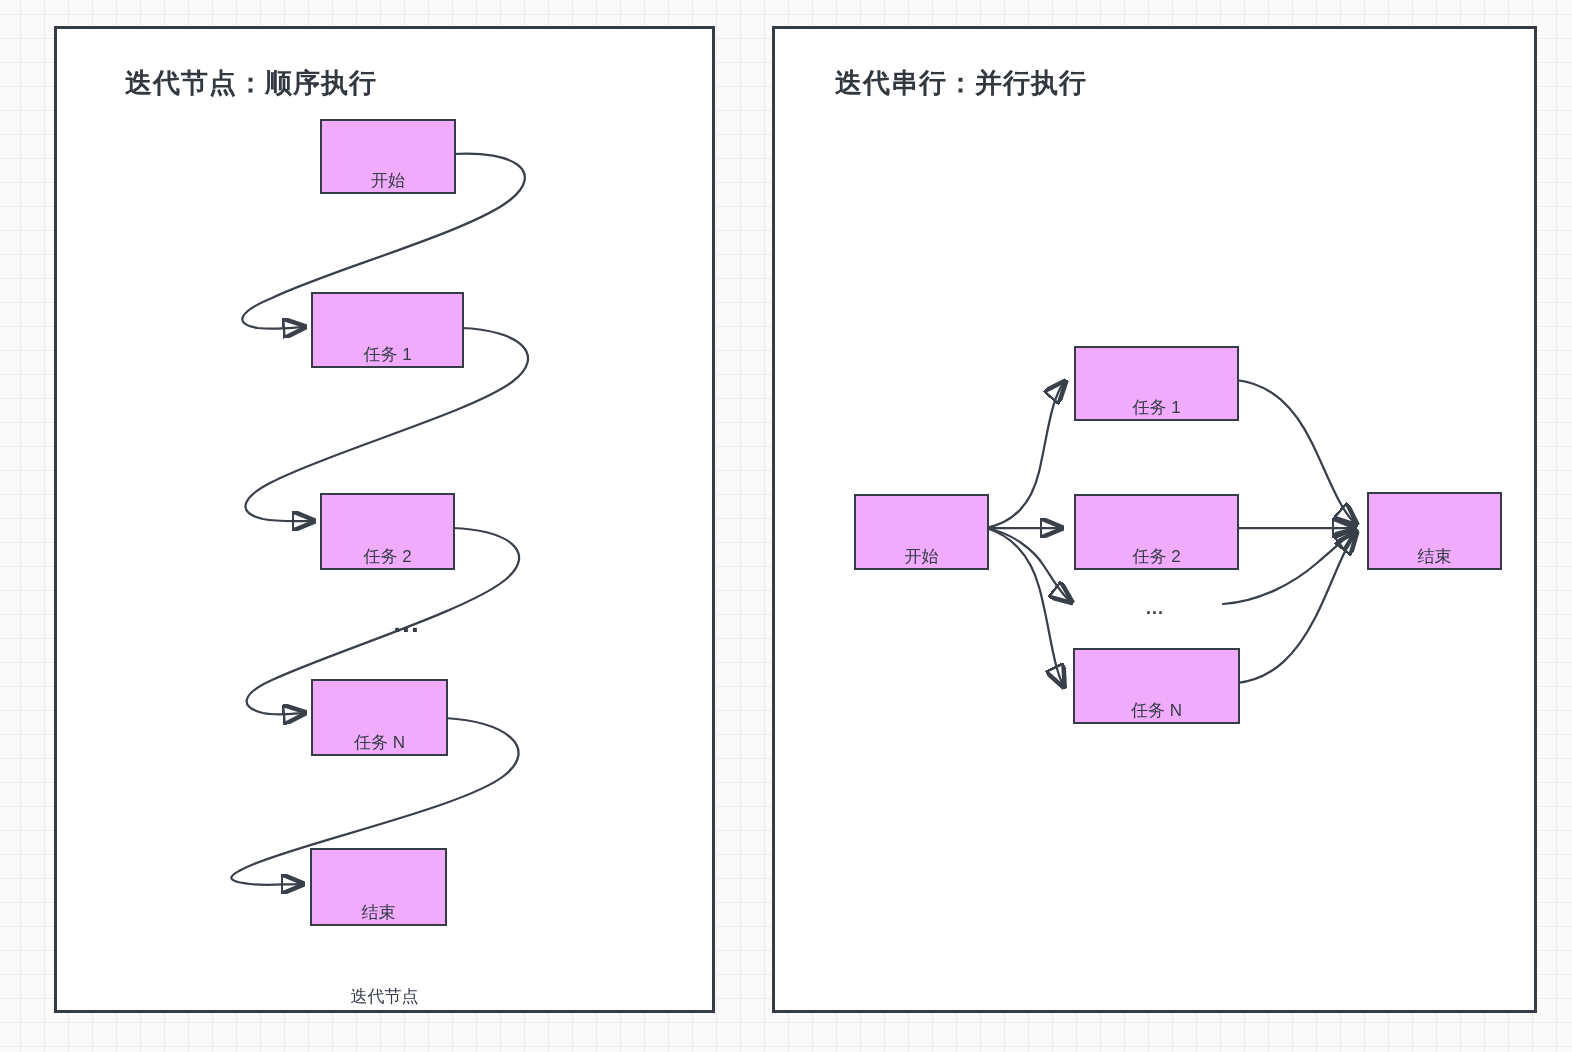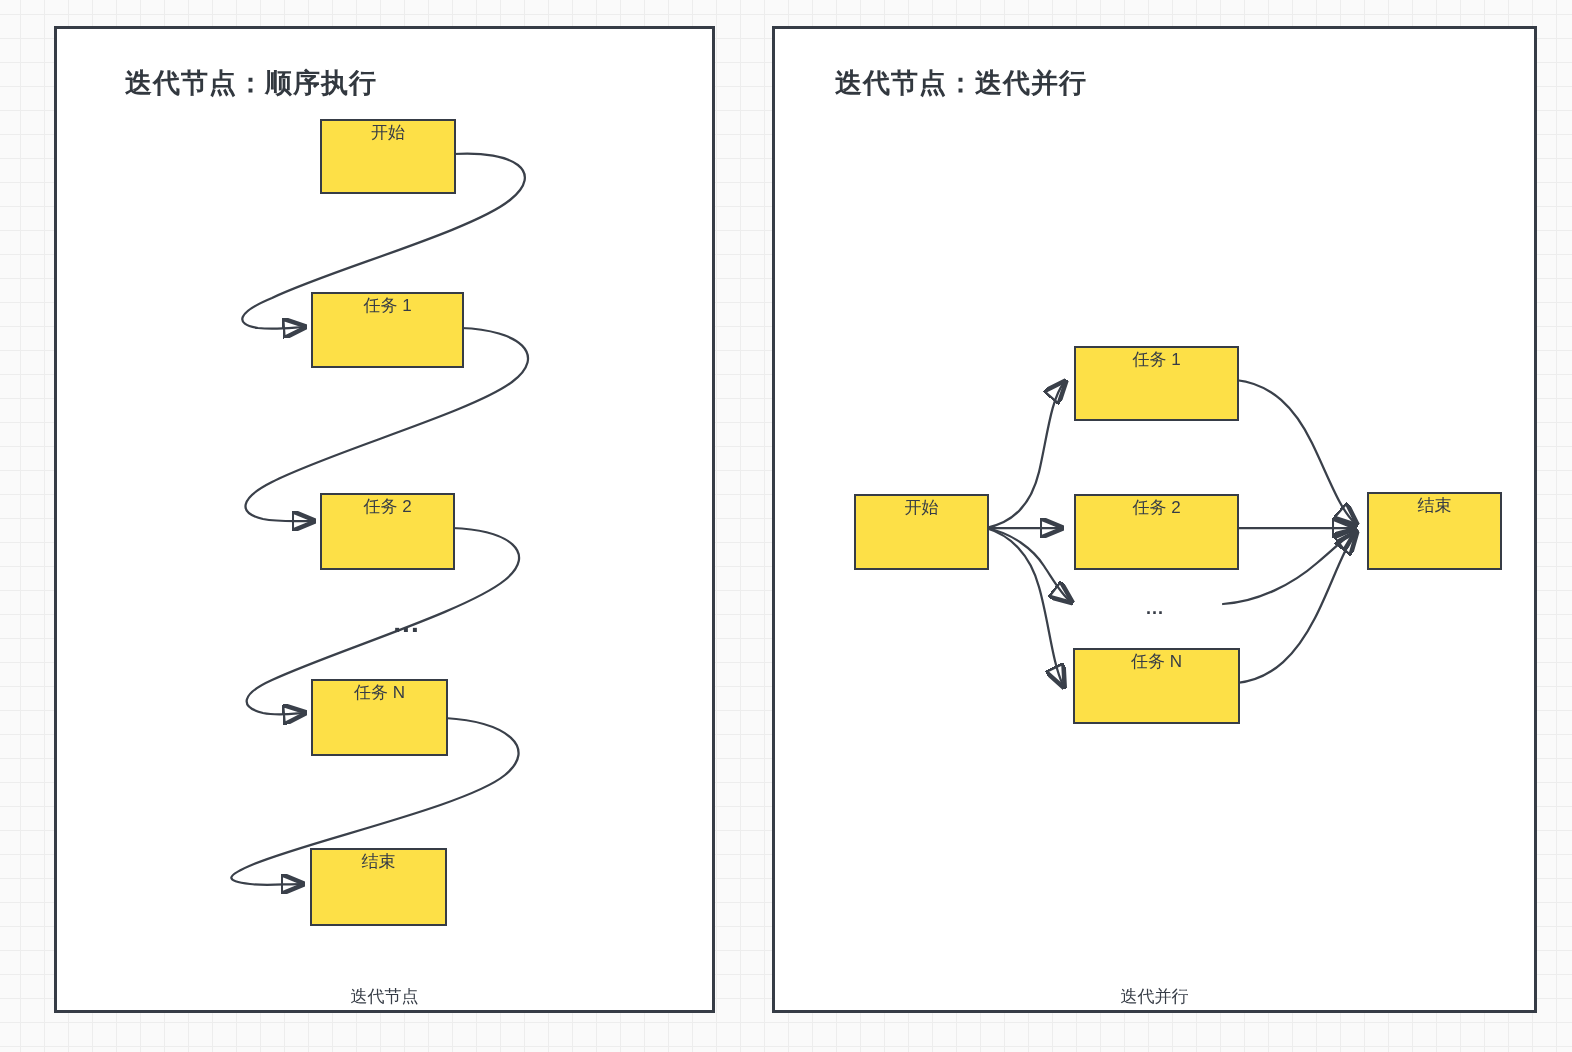--- a/index.html
+++ b/index.html
@@ -38,24 +38,24 @@
   .caption{
     position:absolute;
     left:0;right:0;
     top:956px;
     text-align:center;
     font-size:17px;
     color:#363c46;
   }
   .node{
     position:absolute;
-    background:#fde047;
+    background:#f0abfc;
     border:2.5px solid #363c46;
     box-sizing:border-box;
-    display:flex;align-items:flex-start;justify-content:center;
+    display:flex;align-items:flex-end;justify-content:center;
     font-size:17px;
     color:#363c46;
     z-index:3;
     white-space:nowrap;
   }
   .dots{
     position:absolute;
     text-align:center;
     font-weight:700;
     color:#363c46;
@@ -110,40 +110,39 @@
       <span>任务 N</span>
     </div>
     <div class="node s-end">
       <span>结束</span>
     </div>
 
     <div class="caption">迭代节点</div>
   </section>
 
   <section class="panel panel-par">
-    <div class="panel-title">迭代节点：迭代并行</div>
+    <div class="panel-title">迭代串行：并行执行</div>
 
     <div class="node p-start">
       <span>开始</span>
     </div>
     <div class="node p-task1">
       <span>任务 1</span>
     </div>
     <div class="node p-task2">
       <span>任务 2</span>
     </div>
     <div class="dots p-dots">...</div>
     <div class="node p-taskN">
       <span>任务 N</span>
     </div>
     <div class="node p-end">
       <span>结束</span>
     </div>
 
-    <div class="caption">迭代并行</div>
   </section>
 
   <svg class="edges" width="1572" height="1052" viewBox="0 0 1572 1052">
     <defs>
       <marker id="ah" viewBox="0 0 12 10" refX="10" refY="5" markerWidth="11" markerHeight="9" orient="auto">
         <path d="M0,0 L12,5 L0,10 Z" fill="#3a404a" stroke="none"></path>
       </marker>
     </defs>
 
     <path d="M 453 154 C 515 150 545 172 510 200 C 472 231 330 270 272 298 C 238 312 233 324 258 328 C 274 330 289 328 303 327" marker-end="url(#ah)"></path>

